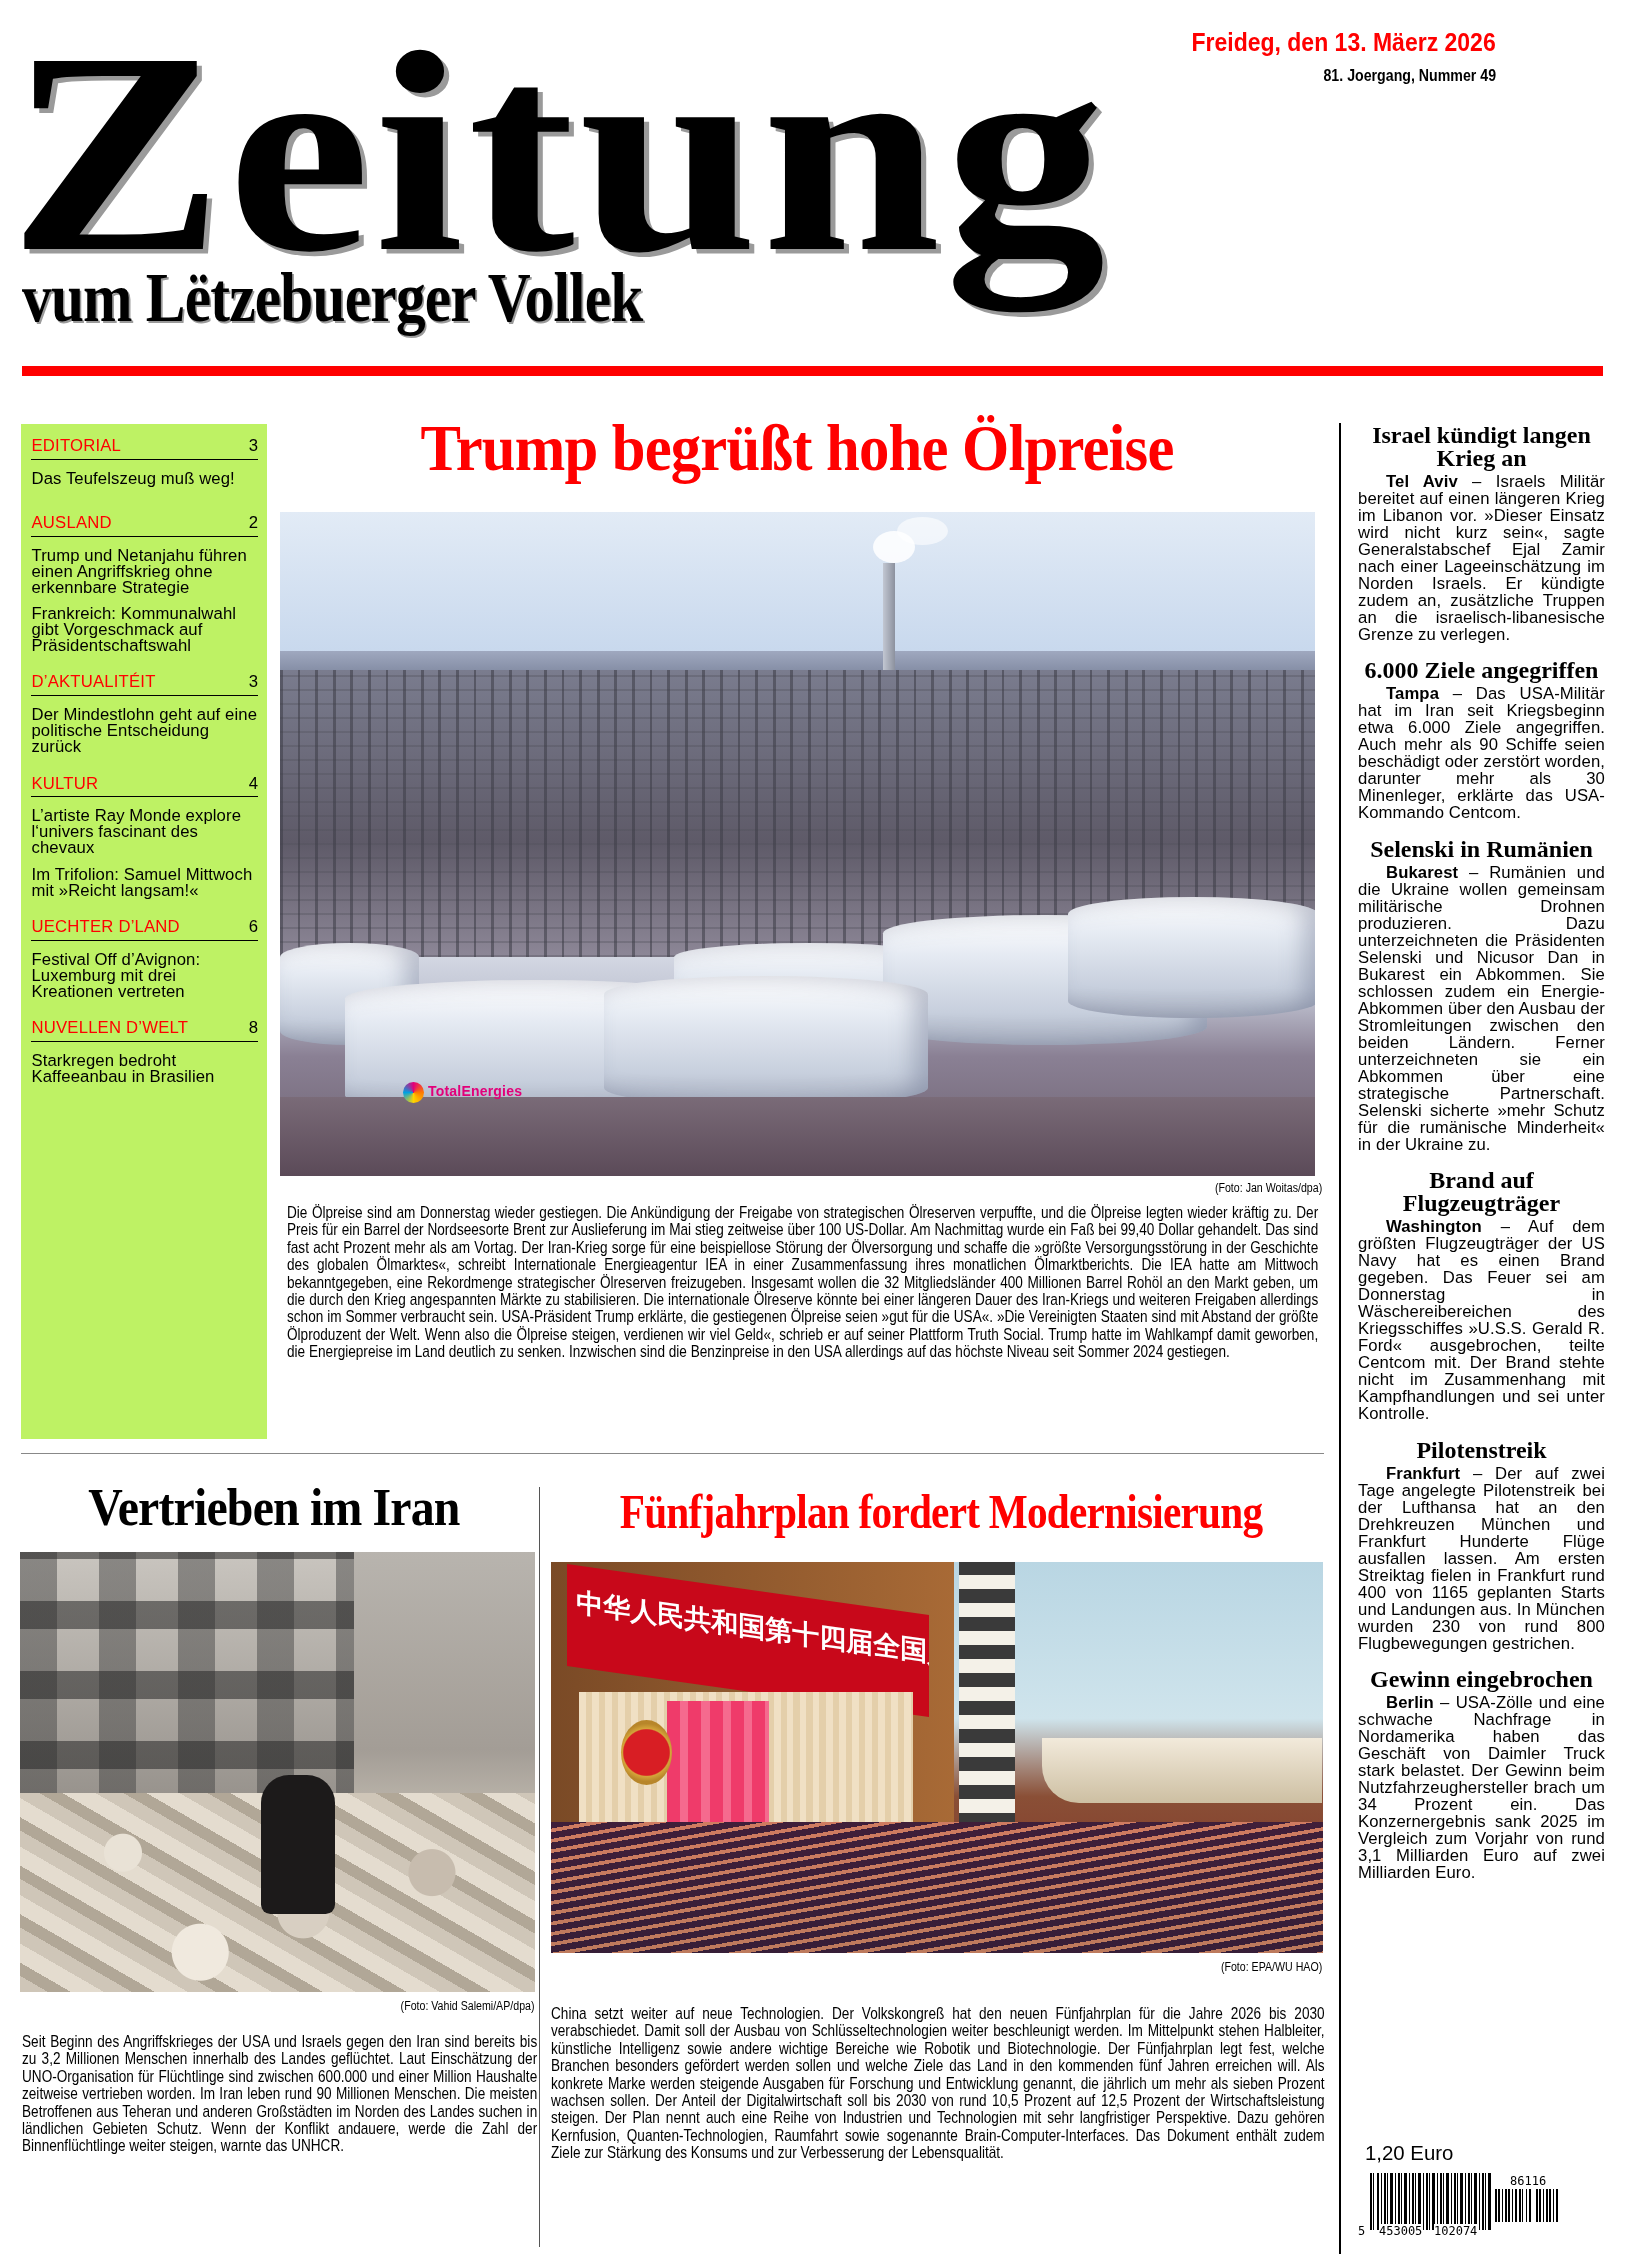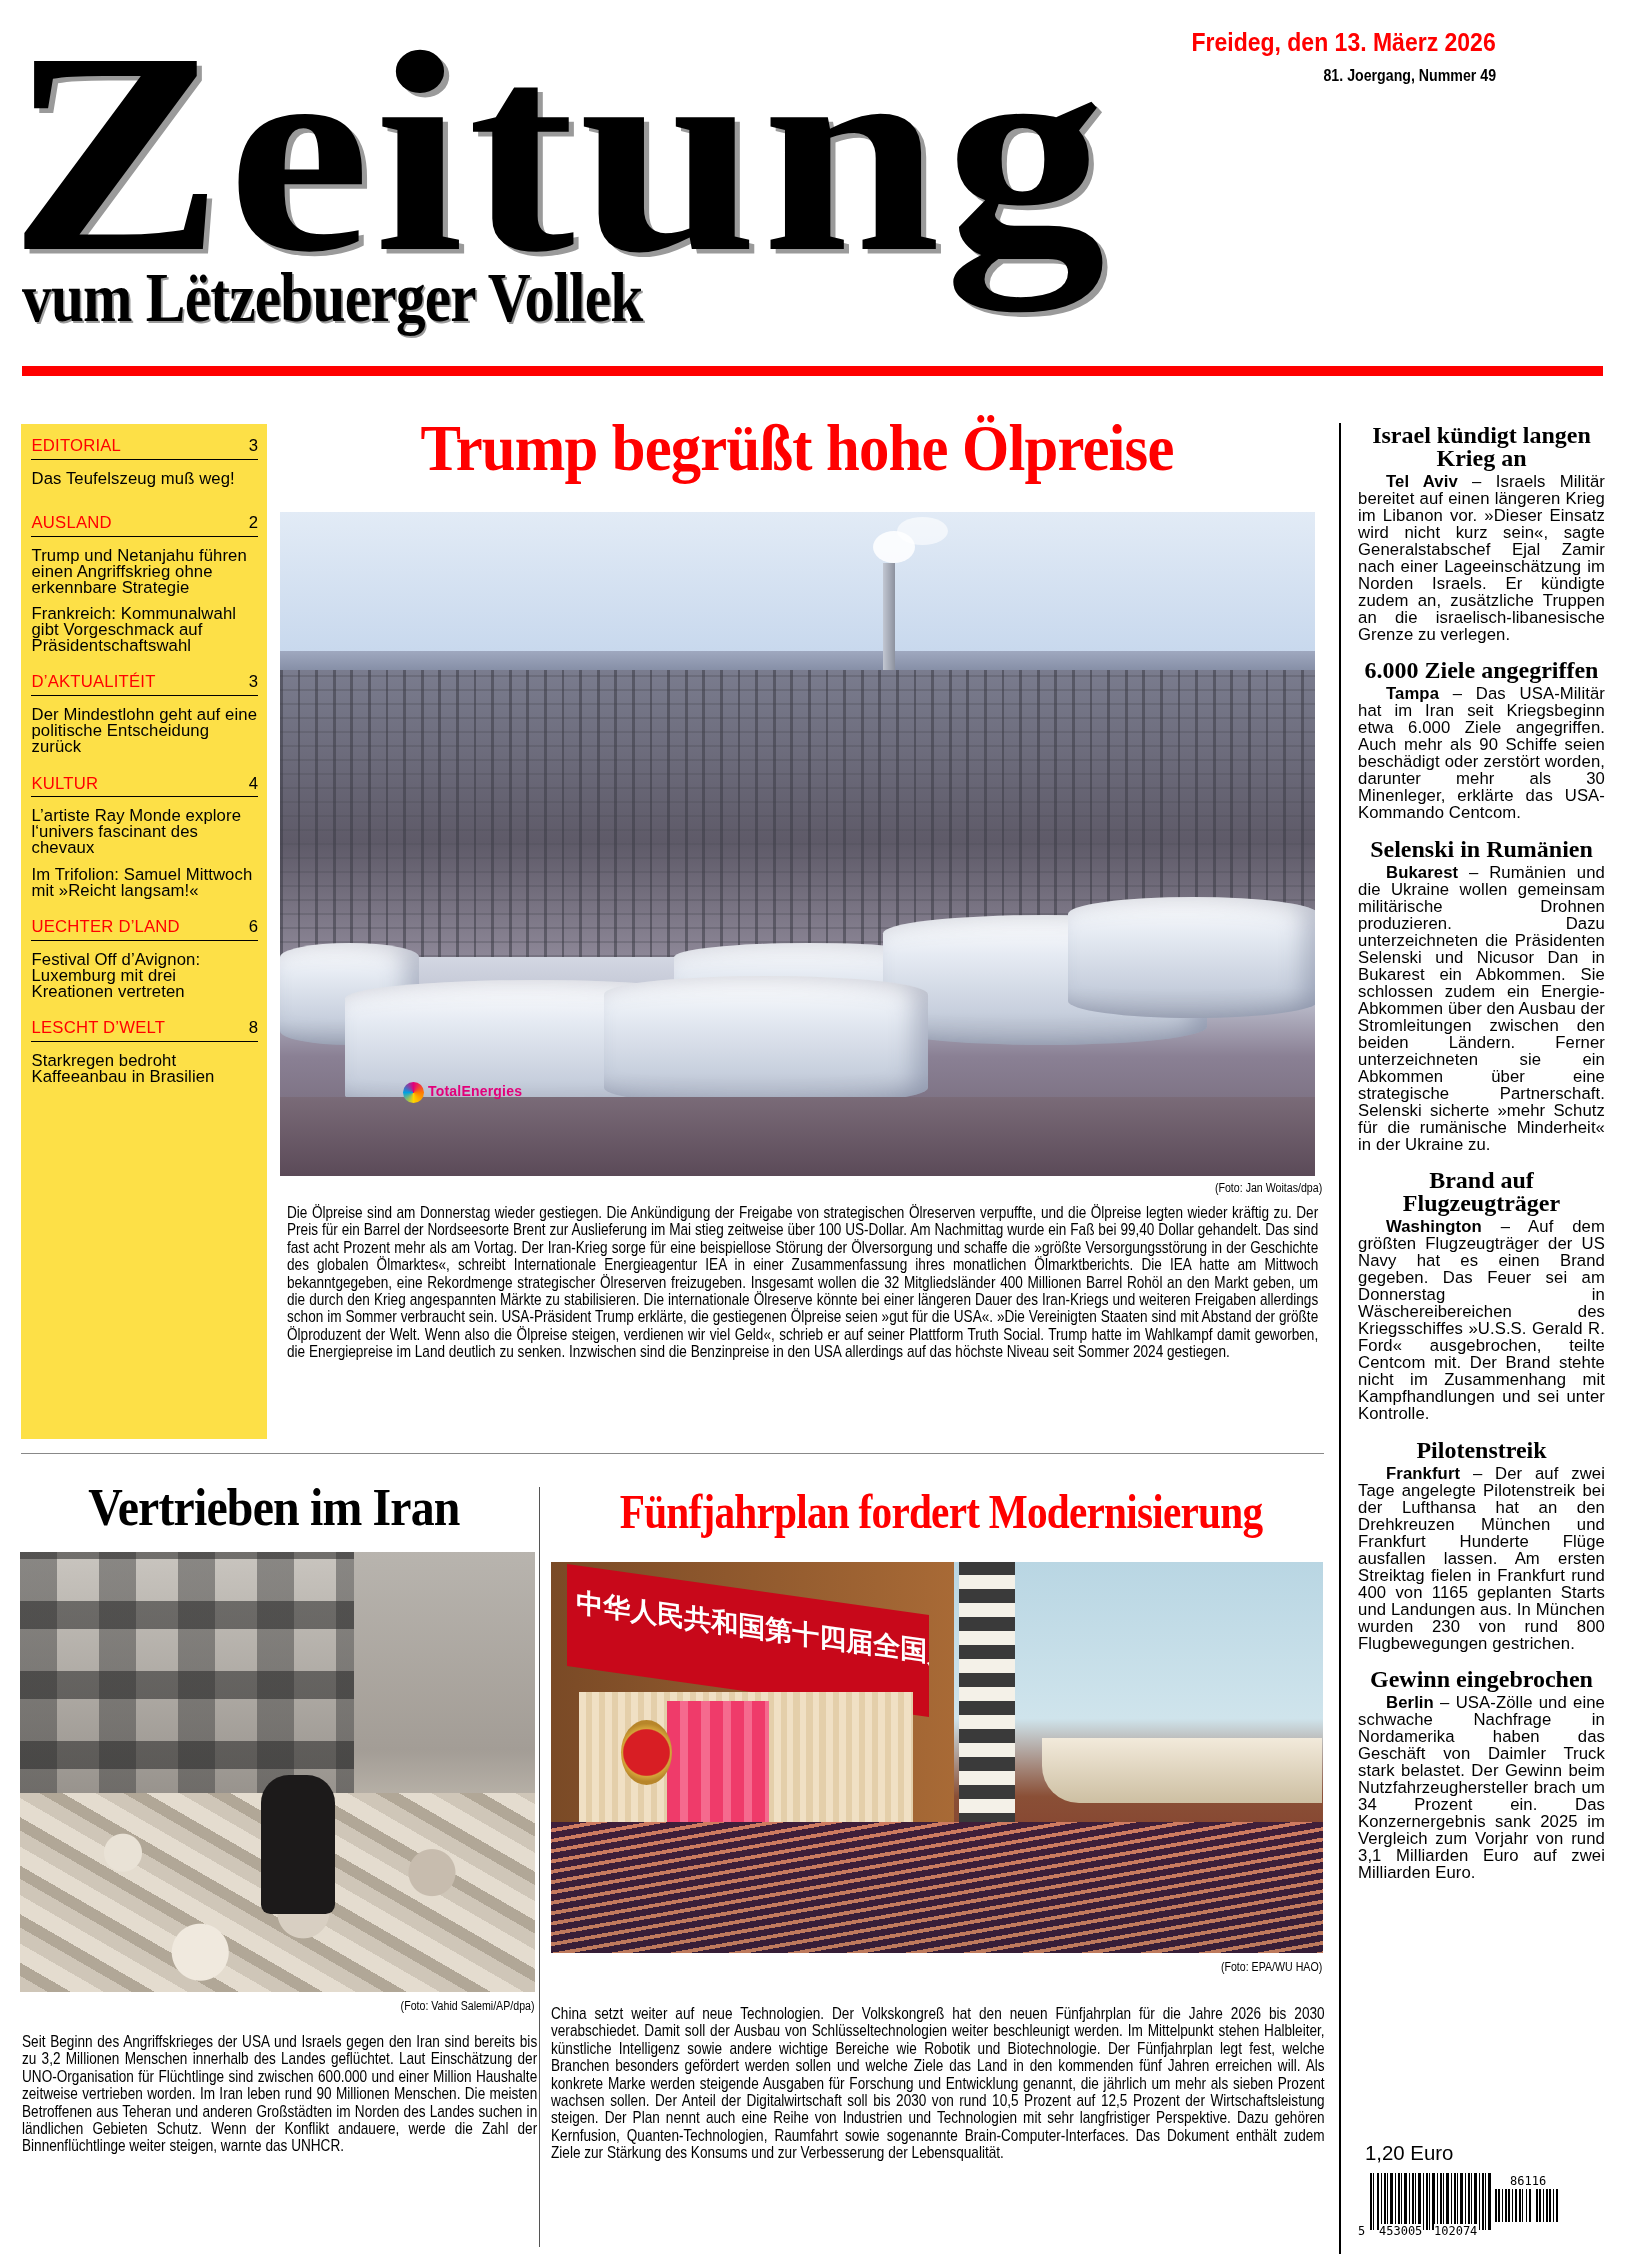--- a/index.html
+++ b/index.html
@@ -31,21 +31,21 @@
   .issue {
     position: absolute; right: 14px; top: 66px;
     font-weight: bold; font-size: 16.7px; color: #000;
     transform: scaleX(0.85); transform-origin: right top;
   }
   .red-bar { position: absolute; left: 22px; top: 366px; width: 1581px; height: 10.2px; background: #ff0000; }
 
   
   .index {
     position: absolute; left: 21.3px; top: 424px; width: 246px; height: 1015px;
-    background: #fde047; padding: 12px 9.3px 0 10.2px;
+    background: #bef264; padding: 12px 9.3px 0 10.2px;
   }
   .index-section { margin-bottom: 18.5px; }
   .index-head {
     display: flex; justify-content: space-between; align-items: flex-end;
     border-bottom: 1.4px solid #000; padding-bottom: 2.8px; margin-bottom: 11px;
   }
   .index-head .cat { color: #ff0000; font-size: 16.7px; letter-spacing: 0.2px; }
   .index-head .page { font-size: 16.7px; color: #000; }
   .index-item { font-size: 16.7px; line-height: 16px; margin-bottom: 10.2px; color: #000; letter-spacing: 0.1px; }
 
@@ -195,21 +195,21 @@
   </div>
   <div class="index-section">
     <div class="index-head">
       <span class="cat">UECHTER D’LAND</span>
       <span class="page">6</span>
     </div>
     <div class="index-item">Festival Off d’Avignon: Luxemburg mit drei Kreationen vertreten</div>
   </div>
   <div class="index-section">
     <div class="index-head">
-      <span class="cat">LESCHT D’WELT</span>
+      <span class="cat">NUVELLEN D’WELT</span>
       <span class="page">8</span>
     </div>
     <div class="index-item">Starkregen bedroht Kaffeeanbau in Brasilien</div>
   </div>
 </nav>
 
 <h1 class="lead-headline">Trump begrüßt hohe Ölpreise</h1>
 <div class="lead-photo" title="Ölraffinerie mit Tanks">
   <div class="photo-sky"></div>
   <div class="photo-horizon"></div>

